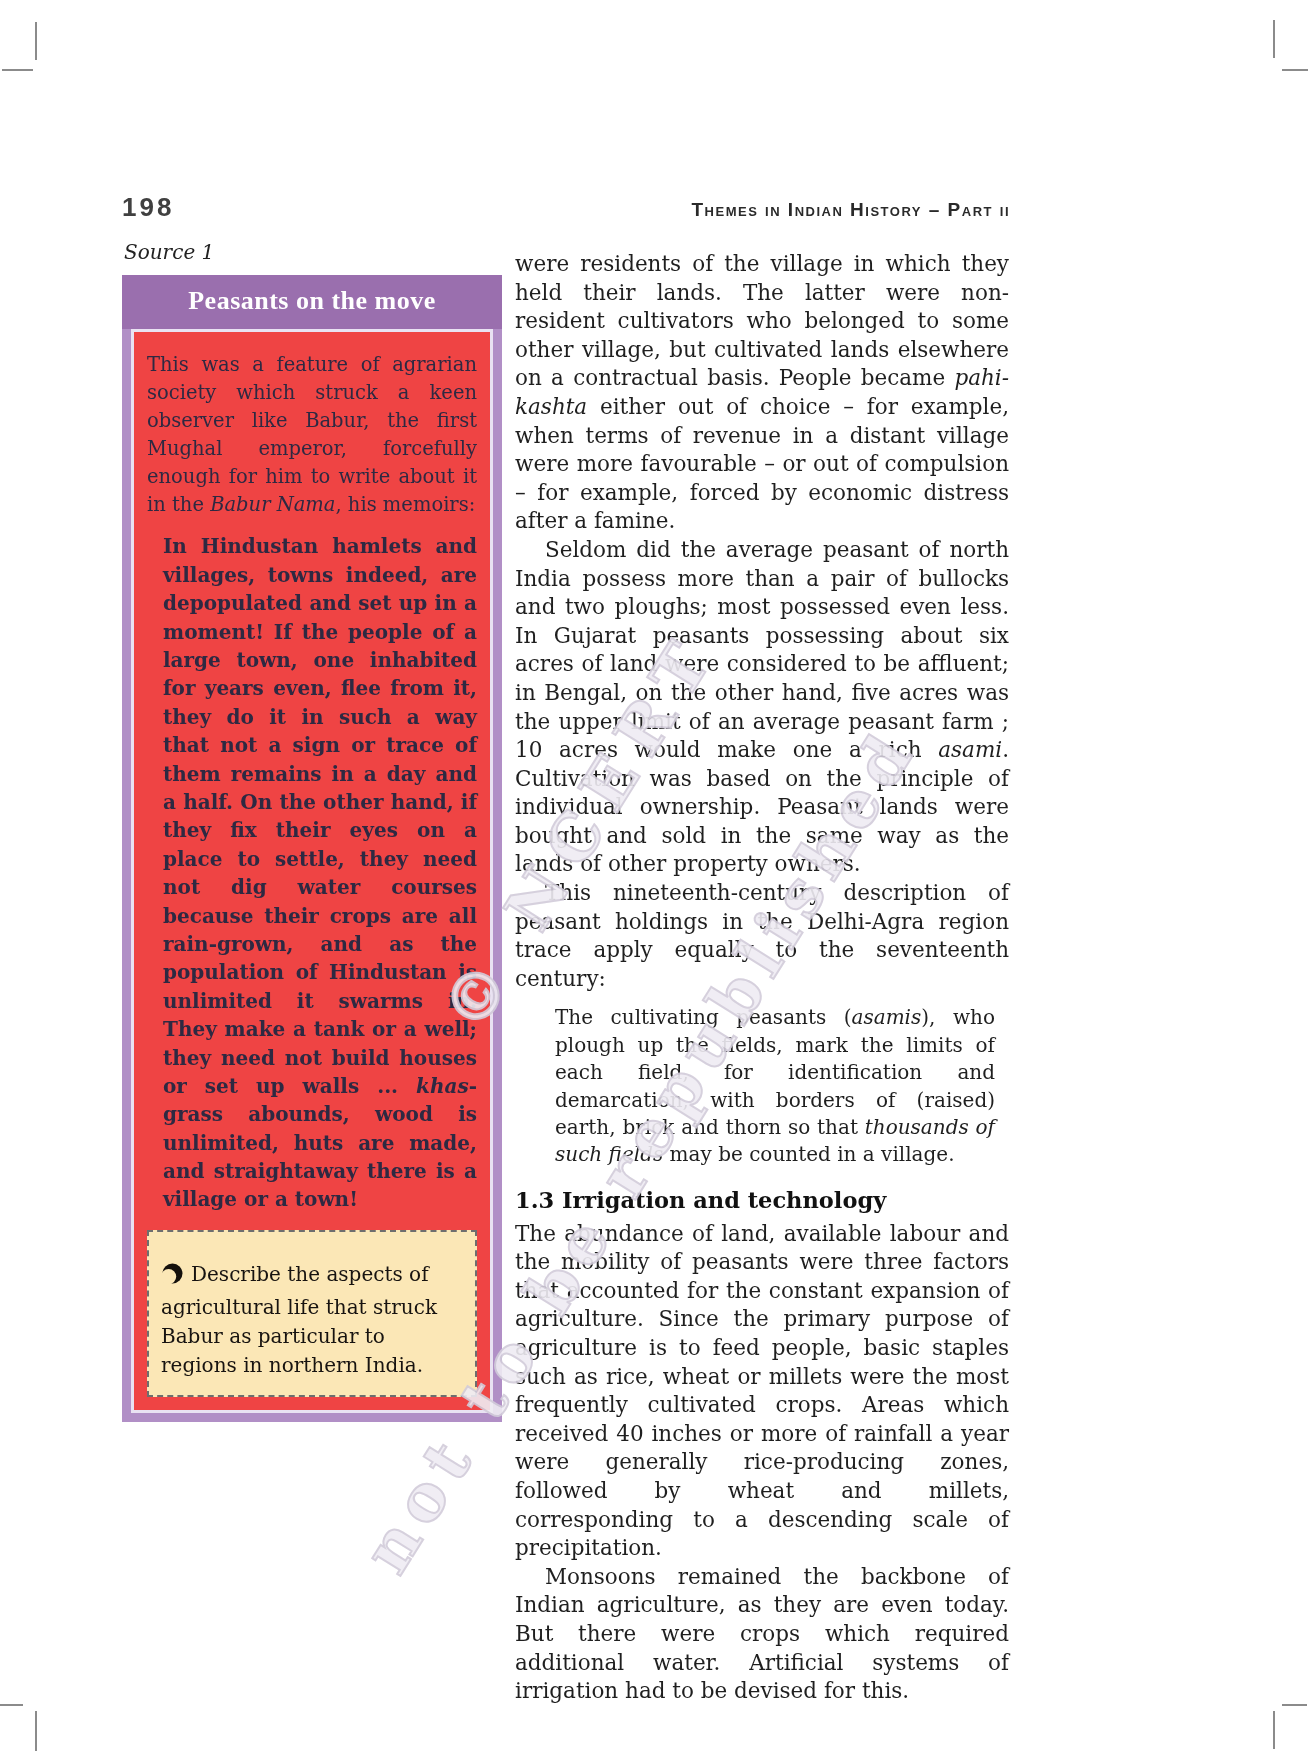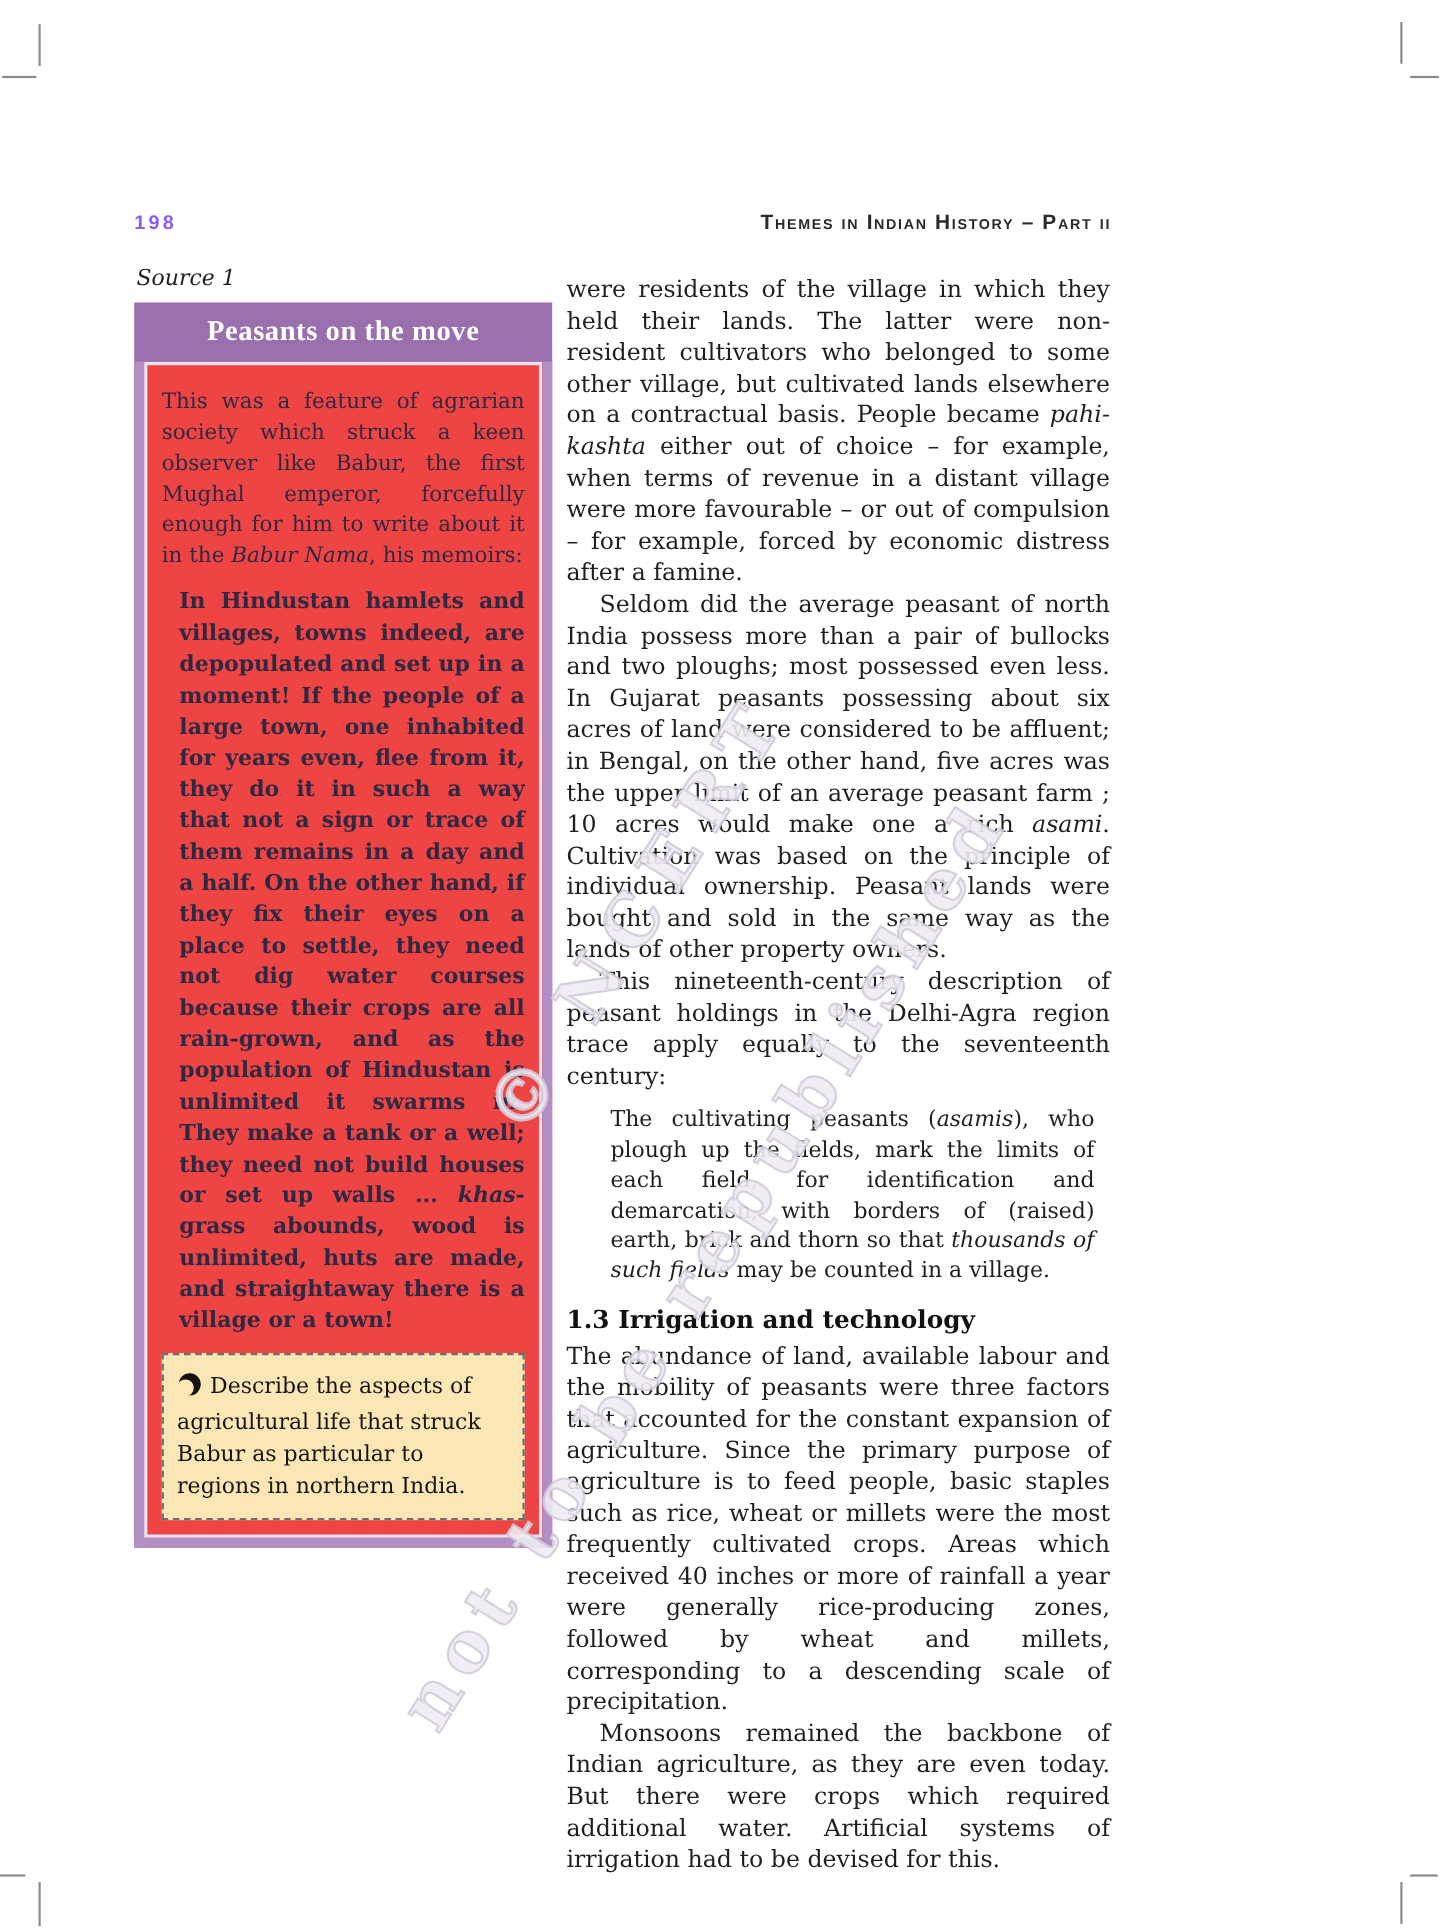--- a/index.html
+++ b/index.html
@@ -16,34 +16,34 @@
   .cm4 { left:1282px; top:69px;   width:26px; height:2px;  }
   .cm5 { left:1282px; top:1704px; width:25px; height:2px;  }
   .cm6 { left:1273px; top:1711px; width:2px;  height:38px; }
   .cm7 { left:0;      top:1704px; width:23px; height:2px;  }
   .cm8 { left:35px;   top:1711px; width:2px;  height:40px; }
 
   
   .header { position:absolute; top:192px; left:122px; width:888px;
             display:flex; justify-content:space-between; align-items:baseline; }
   .page-num { font-family:"Liberation Sans", sans-serif; font-weight:bold;
-              font-size:18px; letter-spacing:3px; color:#8b5cf6; }
+              font-size:26px; letter-spacing:3px; color:#404040; }
   .running  { font-family:"Liberation Sans", sans-serif; font-variant:small-caps;
               font-weight:bold; font-size:19px; letter-spacing:1.5px; color:#2a2a2a; }
 
   
   .left-col { position:absolute; left:122px; top:240px; width:380px; }
   .source-label { font-style:italic; font-size:20px; margin:0 0 11px 2px; color:#222; }
   .band { background:#9a6fae; text-align:center; padding:11px 4px 13px;font-family:Liberation Serif, serif; }
   .band h2 { margin:0; color:#ffffff; font-size:26px; font-weight:bold; letter-spacing:0.5px; }
   .frame { border:9px solid #b18fc6; border-top:none; background:#ef4444;
            box-shadow: inset 0 0 0 3px #e9e2f2; padding:22px 16px 16px; color:#2e2942; }
   .intro   { margin:0 0 13px; font-size:19.5px; line-height:1.44; text-align:justify; }
   .boxquote{ margin:0 0 16px 16px; font-size:20px; line-height:1.42; text-align:justify;font-weight:bold; }
-  .qbox { border:2px dashed #6e6e6e; background:#fbe7b6; padding:13px 12px 15px;
+  .qbox { border:2px dashed #6e6e6e; background:#fbe7b6; padding:28px 12px 15px;
           font-size:20px; line-height:1.45; color:#171310; }
   .arrow-icon { display:inline-block; vertical-align:-4px; margin-right:7px; }
 
   
   .right-col { position:absolute; left:515px; top:250px; width:494px;
                font-size:21.5px; line-height:1.33; text-align:justify; color:#1f1f1f; }
   .para { margin:0; }
   .indent { text-indent:30px; }
   .bquote { margin:11px 14px 13px 40px; font-size:20px; line-height:1.37; text-align:justify; }
   .sec-heading { margin:17px 0 4px; font-size:22.5px; font-weight:bold; color:#111; }

